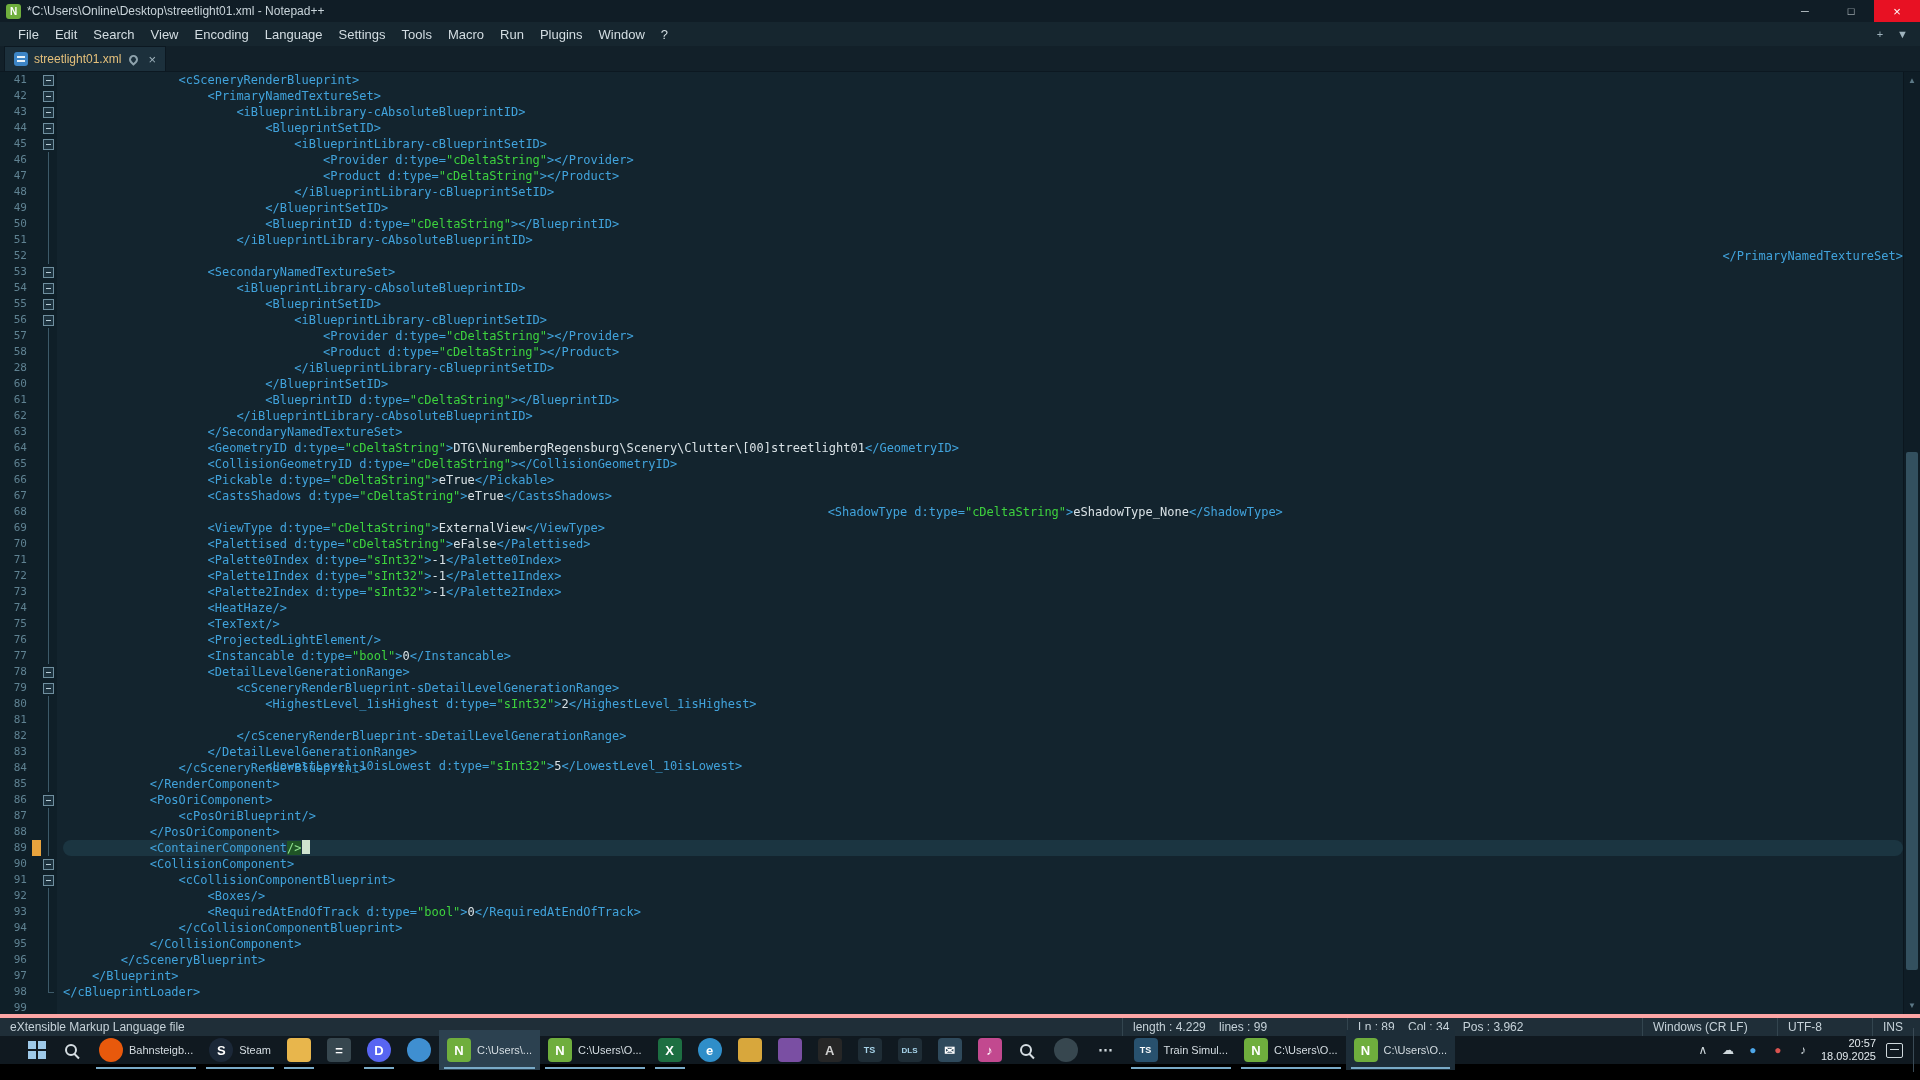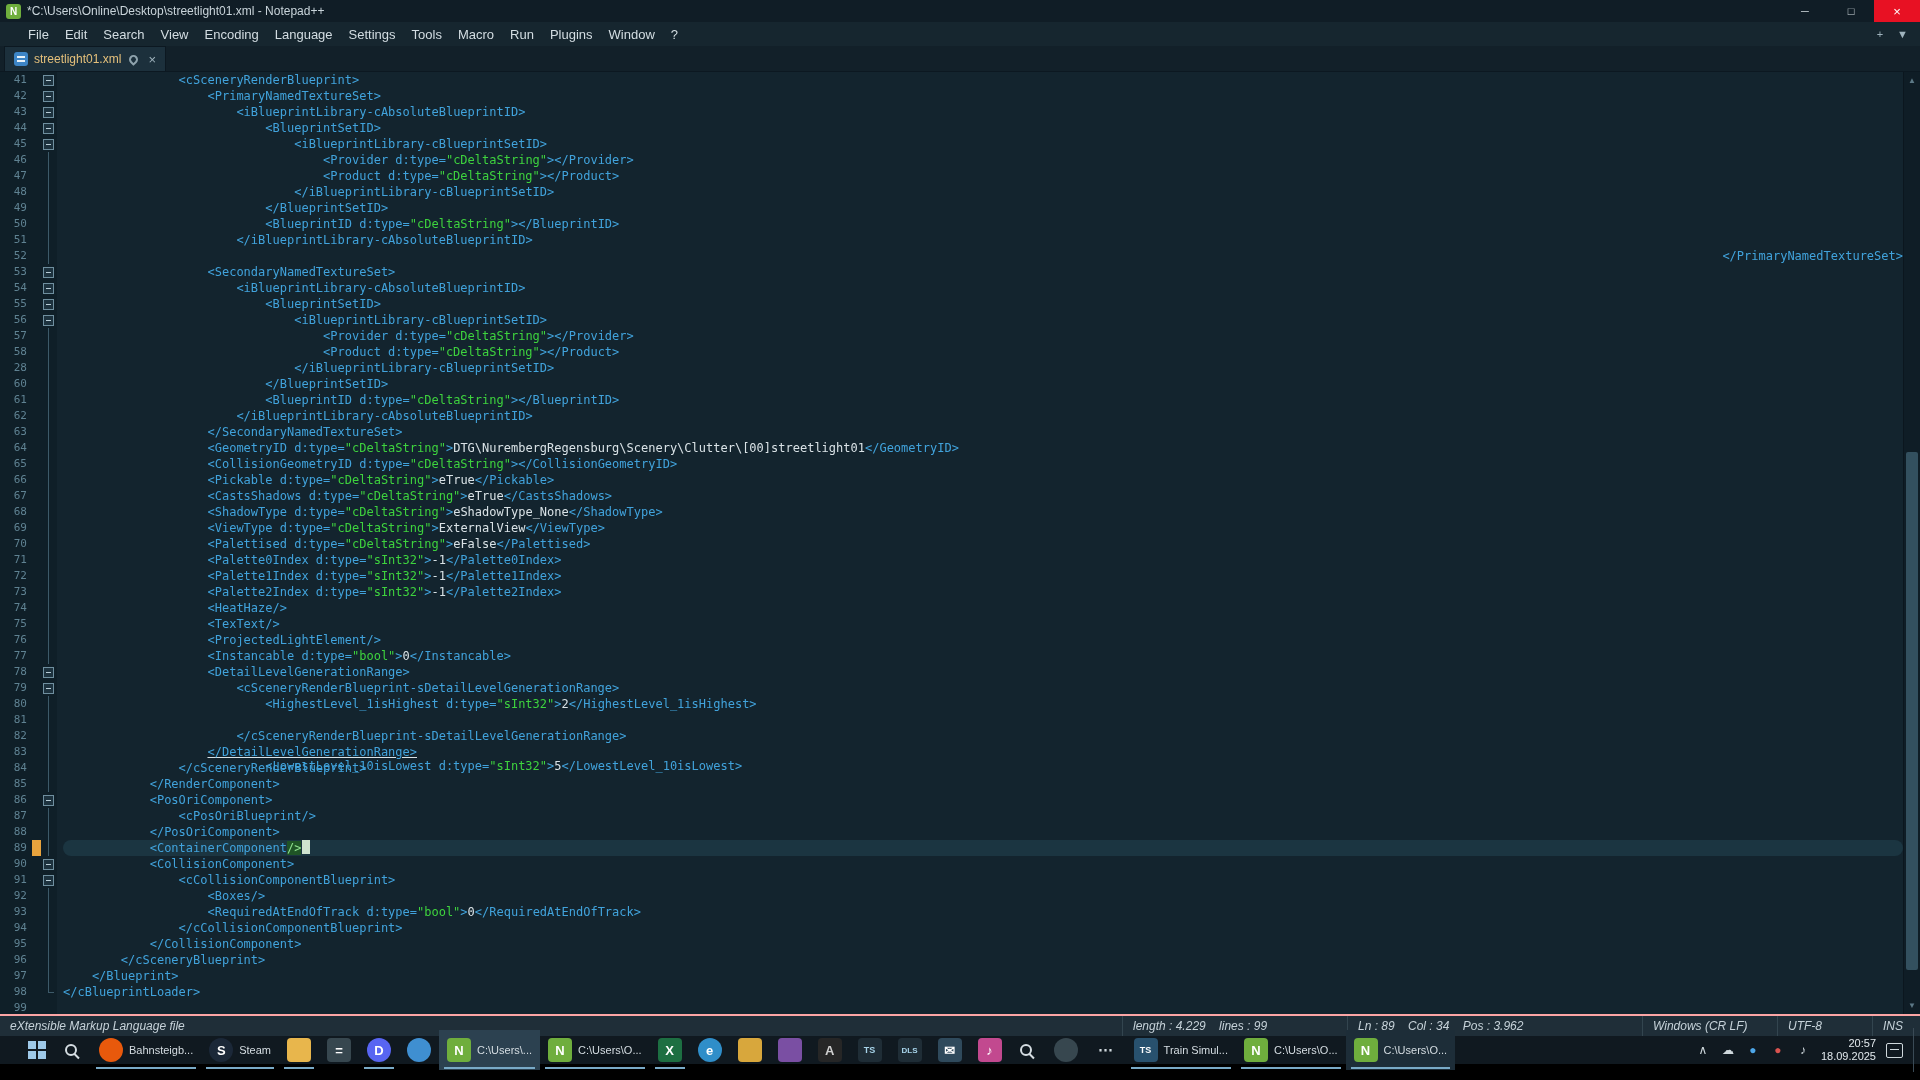--- a/index.html
+++ b/index.html
@@ -23,21 +23,21 @@
     display:flex; align-items:center; justify-content:center;
   }
   .title-text { white-space:nowrap; }
   .win-controls { margin-left:auto; display:flex; height:100%; }
   .win-btn { width:46px; display:flex; align-items:center; justify-content:center; color:#cfd8dc; font-size:11px; }
   .win-btn.close { background:var(--close_button_bg); color:#fff; font-size:13px; }
 
   
   .menubar {
     height:24px; flex:0 0 24px; background:var(--chrome_bg);
-    display:flex; align-items:center; padding-left:20px;
+    display:flex; align-items:center; padding-left:10px;
     color:#d3dde2; font-size:13px;
   }
   .menu-items { display:flex; align-items:center; }
   .menu-item { padding:0 8px; cursor:default; }
   .menu-right { margin-left:auto; display:flex; gap:14px; padding-right:12px; color:#9fb3bd; font-size:11px; }
 
   
   .tabbar {
     height:26px; flex:0 0 26px; background:var(--tab_bar_bg);
     display:flex; align-items:flex-end; padding-left:4px;
@@ -84,22 +84,22 @@
   .caret { display:inline-block; width:8px; height:14px; background:var(--caret); vertical-align:-2px; margin-left:1px; }
 
   
   .vscroll { flex:0 0 17px; width:17px; background:#0f1d26; border-left:1px solid #0b161e; display:flex; flex-direction:column; }
   .sb-btn { height:17px; color:#5c7886; font-size:8px; display:flex; align-items:center; justify-content:center; }
   .sb-track { flex:1; position:relative; }
   .sb-thumb { position:absolute; left:2px; right:2px; top:40%; height:57%; background:#33505f; border-radius:2px; }
 
   
   .statusbar {
-    height:22px; flex:0 0 22px; background:var(--statusbar_bg); border-top:2px solid #fca5a5;
-    display:flex; align-items:stretch; color:#c6d2d9; font-size:12px;font-style:italic;
+    height:22px; flex:0 0 22px; background:var(--statusbar_bg); border-top:4px solid #fca5a5;
+    display:flex; align-items:stretch; color:#c6d2d9; font-size:12px;
   }
   .sb-cell { display:flex; align-items:center; padding:0 10px; border-left:1px solid #33454f; white-space:pre; overflow:hidden; }
   .sb-cell.grow { flex:1; border-left:none; }
   .w-len { width:225px; } .w-cur { width:295px; } .w-eol { width:135px; } .w-enc { width:95px; } .w-ins { width:48px; }
 
   
   .taskbar {
     height:28px; background:var(--taskbar_bg);
     display:flex; align-items:center; padding-left:19px;
   }
@@ -198,36 +198,36 @@
         <div class="line"><span class="ln">58</span><span class="mk"></span><span class="fd guide"></span><span class="code" style="padding-left: 36ch;"><span class="tk-t">&lt;Product d:type=</span><span class="tk-s">"cDeltaString"</span><span class="tk-t">&gt;&lt;/Product&gt;</span></span></div>
         <div class="line"><span class="ln">28</span><span class="mk"></span><span class="fd guide"></span><span class="code" style="padding-left: 32ch;"><span class="tk-t">&lt;/iBlueprintLibrary-cBlueprintSetID&gt;</span></span></div>
         <div class="line"><span class="ln">60</span><span class="mk"></span><span class="fd guide"></span><span class="code" style="padding-left: 28ch;"><span class="tk-t">&lt;/BlueprintSetID&gt;</span></span></div>
         <div class="line"><span class="ln">61</span><span class="mk"></span><span class="fd guide"></span><span class="code" style="padding-left: 28ch;"><span class="tk-t">&lt;BlueprintID d:type=</span><span class="tk-s">"cDeltaString"</span><span class="tk-t">&gt;&lt;/BlueprintID&gt;</span></span></div>
         <div class="line"><span class="ln">62</span><span class="mk"></span><span class="fd guide"></span><span class="code" style="padding-left: 24ch;"><span class="tk-t">&lt;/iBlueprintLibrary-cAbsoluteBlueprintID&gt;</span></span></div>
         <div class="line"><span class="ln">63</span><span class="mk"></span><span class="fd guide"></span><span class="code" style="padding-left: 20ch;"><span class="tk-t">&lt;/SecondaryNamedTextureSet&gt;</span></span></div>
         <div class="line"><span class="ln">64</span><span class="mk"></span><span class="fd guide"></span><span class="code" style="padding-left: 20ch;"><span class="tk-t">&lt;GeometryID d:type=</span><span class="tk-s">"cDeltaString"</span><span class="tk-t">&gt;</span><span class="tk-x">DTG\NurembergRegensburg\Scenery\Clutter\[00]streetlight01</span><span class="tk-t">&lt;/GeometryID&gt;</span></span></div>
         <div class="line"><span class="ln">65</span><span class="mk"></span><span class="fd guide"></span><span class="code" style="padding-left: 20ch;"><span class="tk-t">&lt;CollisionGeometryID d:type=</span><span class="tk-s">"cDeltaString"</span><span class="tk-t">&gt;&lt;/CollisionGeometryID&gt;</span></span></div>
         <div class="line"><span class="ln">66</span><span class="mk"></span><span class="fd guide"></span><span class="code" style="padding-left: 20ch;"><span class="tk-t">&lt;Pickable d:type=</span><span class="tk-s">"cDeltaString"</span><span class="tk-t">&gt;</span><span class="tk-x">eTrue</span><span class="tk-t">&lt;/Pickable&gt;</span></span></div>
         <div class="line"><span class="ln">67</span><span class="mk"></span><span class="fd guide"></span><span class="code" style="padding-left: 20ch;"><span class="tk-t">&lt;CastsShadows d:type=</span><span class="tk-s">"cDeltaString"</span><span class="tk-t">&gt;</span><span class="tk-x">eTrue</span><span class="tk-t">&lt;/CastsShadows&gt;</span></span></div>
-        <div class="line"><span class="ln">68</span><span class="mk"></span><span class="fd guide"></span><span class="code" style="padding-left: 20ch;"><span class="tk-t">&lt;ShadowType d:type=</span><span class="tk-s">"cDeltaString"</span><span class="tk-t">&gt;</span><span class="tk-x">eShadowType_None</span><span class="tk-t">&lt;/ShadowType&gt;</span></span></div>
+        <div class="line"><span class="ln">68</span><span class="mk"></span><span class="fd guide"></span><span class="code" style="padding-left: 20ch; text-align: center;"><span class="tk-t">&lt;ShadowType d:type=</span><span class="tk-s">"cDeltaString"</span><span class="tk-t">&gt;</span><span class="tk-x">eShadowType_None</span><span class="tk-t">&lt;/ShadowType&gt;</span></span></div>
         <div class="line"><span class="ln">69</span><span class="mk"></span><span class="fd guide"></span><span class="code" style="padding-left: 20ch;"><span class="tk-t">&lt;ViewType d:type=</span><span class="tk-s">"cDeltaString"</span><span class="tk-t">&gt;</span><span class="tk-x">ExternalView</span><span class="tk-t">&lt;/ViewType&gt;</span></span></div>
         <div class="line"><span class="ln">70</span><span class="mk"></span><span class="fd guide"></span><span class="code" style="padding-left: 20ch;"><span class="tk-t">&lt;Palettised d:type=</span><span class="tk-s">"cDeltaString"</span><span class="tk-t">&gt;</span><span class="tk-x">eFalse</span><span class="tk-t">&lt;/Palettised&gt;</span></span></div>
         <div class="line"><span class="ln">71</span><span class="mk"></span><span class="fd guide"></span><span class="code" style="padding-left: 20ch;"><span class="tk-t">&lt;Palette0Index d:type=</span><span class="tk-s">"sInt32"</span><span class="tk-t">&gt;</span><span class="tk-x">-1</span><span class="tk-t">&lt;/Palette0Index&gt;</span></span></div>
         <div class="line"><span class="ln">72</span><span class="mk"></span><span class="fd guide"></span><span class="code" style="padding-left: 20ch;"><span class="tk-t">&lt;Palette1Index d:type=</span><span class="tk-s">"sInt32"</span><span class="tk-t">&gt;</span><span class="tk-x">-1</span><span class="tk-t">&lt;/Palette1Index&gt;</span></span></div>
         <div class="line"><span class="ln">73</span><span class="mk"></span><span class="fd guide"></span><span class="code" style="padding-left: 20ch;"><span class="tk-t">&lt;Palette2Index d:type=</span><span class="tk-s">"sInt32"</span><span class="tk-t">&gt;</span><span class="tk-x">-1</span><span class="tk-t">&lt;/Palette2Index&gt;</span></span></div>
         <div class="line"><span class="ln">74</span><span class="mk"></span><span class="fd guide"></span><span class="code" style="padding-left: 20ch;"><span class="tk-t">&lt;HeatHaze/&gt;</span></span></div>
         <div class="line"><span class="ln">75</span><span class="mk"></span><span class="fd guide"></span><span class="code" style="padding-left: 20ch;"><span class="tk-t">&lt;TexText/&gt;</span></span></div>
         <div class="line"><span class="ln">76</span><span class="mk"></span><span class="fd guide"></span><span class="code" style="padding-left: 20ch;"><span class="tk-t">&lt;ProjectedLightElement/&gt;</span></span></div>
         <div class="line"><span class="ln">77</span><span class="mk"></span><span class="fd guide"></span><span class="code" style="padding-left: 20ch;"><span class="tk-t">&lt;Instancable d:type=</span><span class="tk-s">"bool"</span><span class="tk-t">&gt;</span><span class="tk-x">0</span><span class="tk-t">&lt;/Instancable&gt;</span></span></div>
         <div class="line"><span class="ln">78</span><span class="mk"></span><span class="fd open"></span><span class="code" style="padding-left: 20ch;"><span class="tk-t">&lt;DetailLevelGenerationRange&gt;</span></span></div>
         <div class="line"><span class="ln">79</span><span class="mk"></span><span class="fd open"></span><span class="code" style="padding-left: 24ch;"><span class="tk-t">&lt;cSceneryRenderBlueprint-sDetailLevelGenerationRange&gt;</span></span></div>
         <div class="line"><span class="ln">80</span><span class="mk"></span><span class="fd guide"></span><span class="code" style="padding-left: 28ch;"><span class="tk-t">&lt;HighestLevel_1isHighest d:type=</span><span class="tk-s">"sInt32"</span><span class="tk-t">&gt;</span><span class="tk-x">2</span><span class="tk-t">&lt;/HighestLevel_1isHighest&gt;</span></span></div>
         <div class="line"><span class="ln">81</span><span class="mk"></span><span class="fd guide"></span><span class="code" style="padding-left: 28ch; margin-top: 46px;"><span class="tk-t">&lt;LowestLevel_10isLowest d:type=</span><span class="tk-s">"sInt32"</span><span class="tk-t">&gt;</span><span class="tk-x">5</span><span class="tk-t">&lt;/LowestLevel_10isLowest&gt;</span></span></div>
         <div class="line"><span class="ln">82</span><span class="mk"></span><span class="fd guide"></span><span class="code" style="padding-left: 24ch;"><span class="tk-t">&lt;/cSceneryRenderBlueprint-sDetailLevelGenerationRange&gt;</span></span></div>
-        <div class="line"><span class="ln">83</span><span class="mk"></span><span class="fd guide"></span><span class="code" style="padding-left: 20ch; text-decoration: underline;"><span class="tk-t">&lt;/DetailLevelGenerationRange&gt;</span></span></div>
+        <div class="line"><span class="ln">83</span><span class="mk"></span><span class="fd guide"></span><span class="code" style="padding-left: 20ch;"><span class="tk-t">&lt;/DetailLevelGenerationRange&gt;</span></span></div>
         <div class="line"><span class="ln">84</span><span class="mk"></span><span class="fd guide"></span><span class="code" style="padding-left: 16ch;"><span class="tk-t">&lt;/cSceneryRenderBlueprint&gt;</span></span></div>
         <div class="line"><span class="ln">85</span><span class="mk"></span><span class="fd guide"></span><span class="code" style="padding-left: 12ch;"><span class="tk-t">&lt;/RenderComponent&gt;</span></span></div>
         <div class="line"><span class="ln">86</span><span class="mk"></span><span class="fd open"></span><span class="code" style="padding-left: 12ch;"><span class="tk-t">&lt;PosOriComponent&gt;</span></span></div>
         <div class="line"><span class="ln">87</span><span class="mk"></span><span class="fd guide"></span><span class="code" style="padding-left: 16ch;"><span class="tk-t">&lt;cPosOriBlueprint/&gt;</span></span></div>
         <div class="line"><span class="ln">88</span><span class="mk"></span><span class="fd guide"></span><span class="code" style="padding-left: 12ch;"><span class="tk-t">&lt;/PosOriComponent&gt;</span></span></div>
         <div class="line cur"><span class="ln">89</span><span class="mk on"></span><span class="fd guide"></span><span class="code" style="padding-left: 12ch; border-radius: 8px;"><span class="tk-t">&lt;ContainerComponent</span><span class="tk-m">/&gt;</span><span class="caret"></span></span></div>
         <div class="line"><span class="ln">90</span><span class="mk"></span><span class="fd open"></span><span class="code" style="padding-left: 12ch;"><span class="tk-t">&lt;CollisionComponent&gt;</span></span></div>
         <div class="line"><span class="ln">91</span><span class="mk"></span><span class="fd open"></span><span class="code" style="padding-left: 16ch;"><span class="tk-t">&lt;cCollisionComponentBlueprint&gt;</span></span></div>
         <div class="line"><span class="ln">92</span><span class="mk"></span><span class="fd guide"></span><span class="code" style="padding-left: 20ch;"><span class="tk-t">&lt;Boxes/&gt;</span></span></div>
         <div class="line"><span class="ln">93</span><span class="mk"></span><span class="fd guide"></span><span class="code" style="padding-left: 20ch;"><span class="tk-t">&lt;RequiredAtEndOfTrack d:type=</span><span class="tk-s">"bool"</span><span class="tk-t">&gt;</span><span class="tk-x">0</span><span class="tk-t">&lt;/RequiredAtEndOfTrack&gt;</span></span></div>

